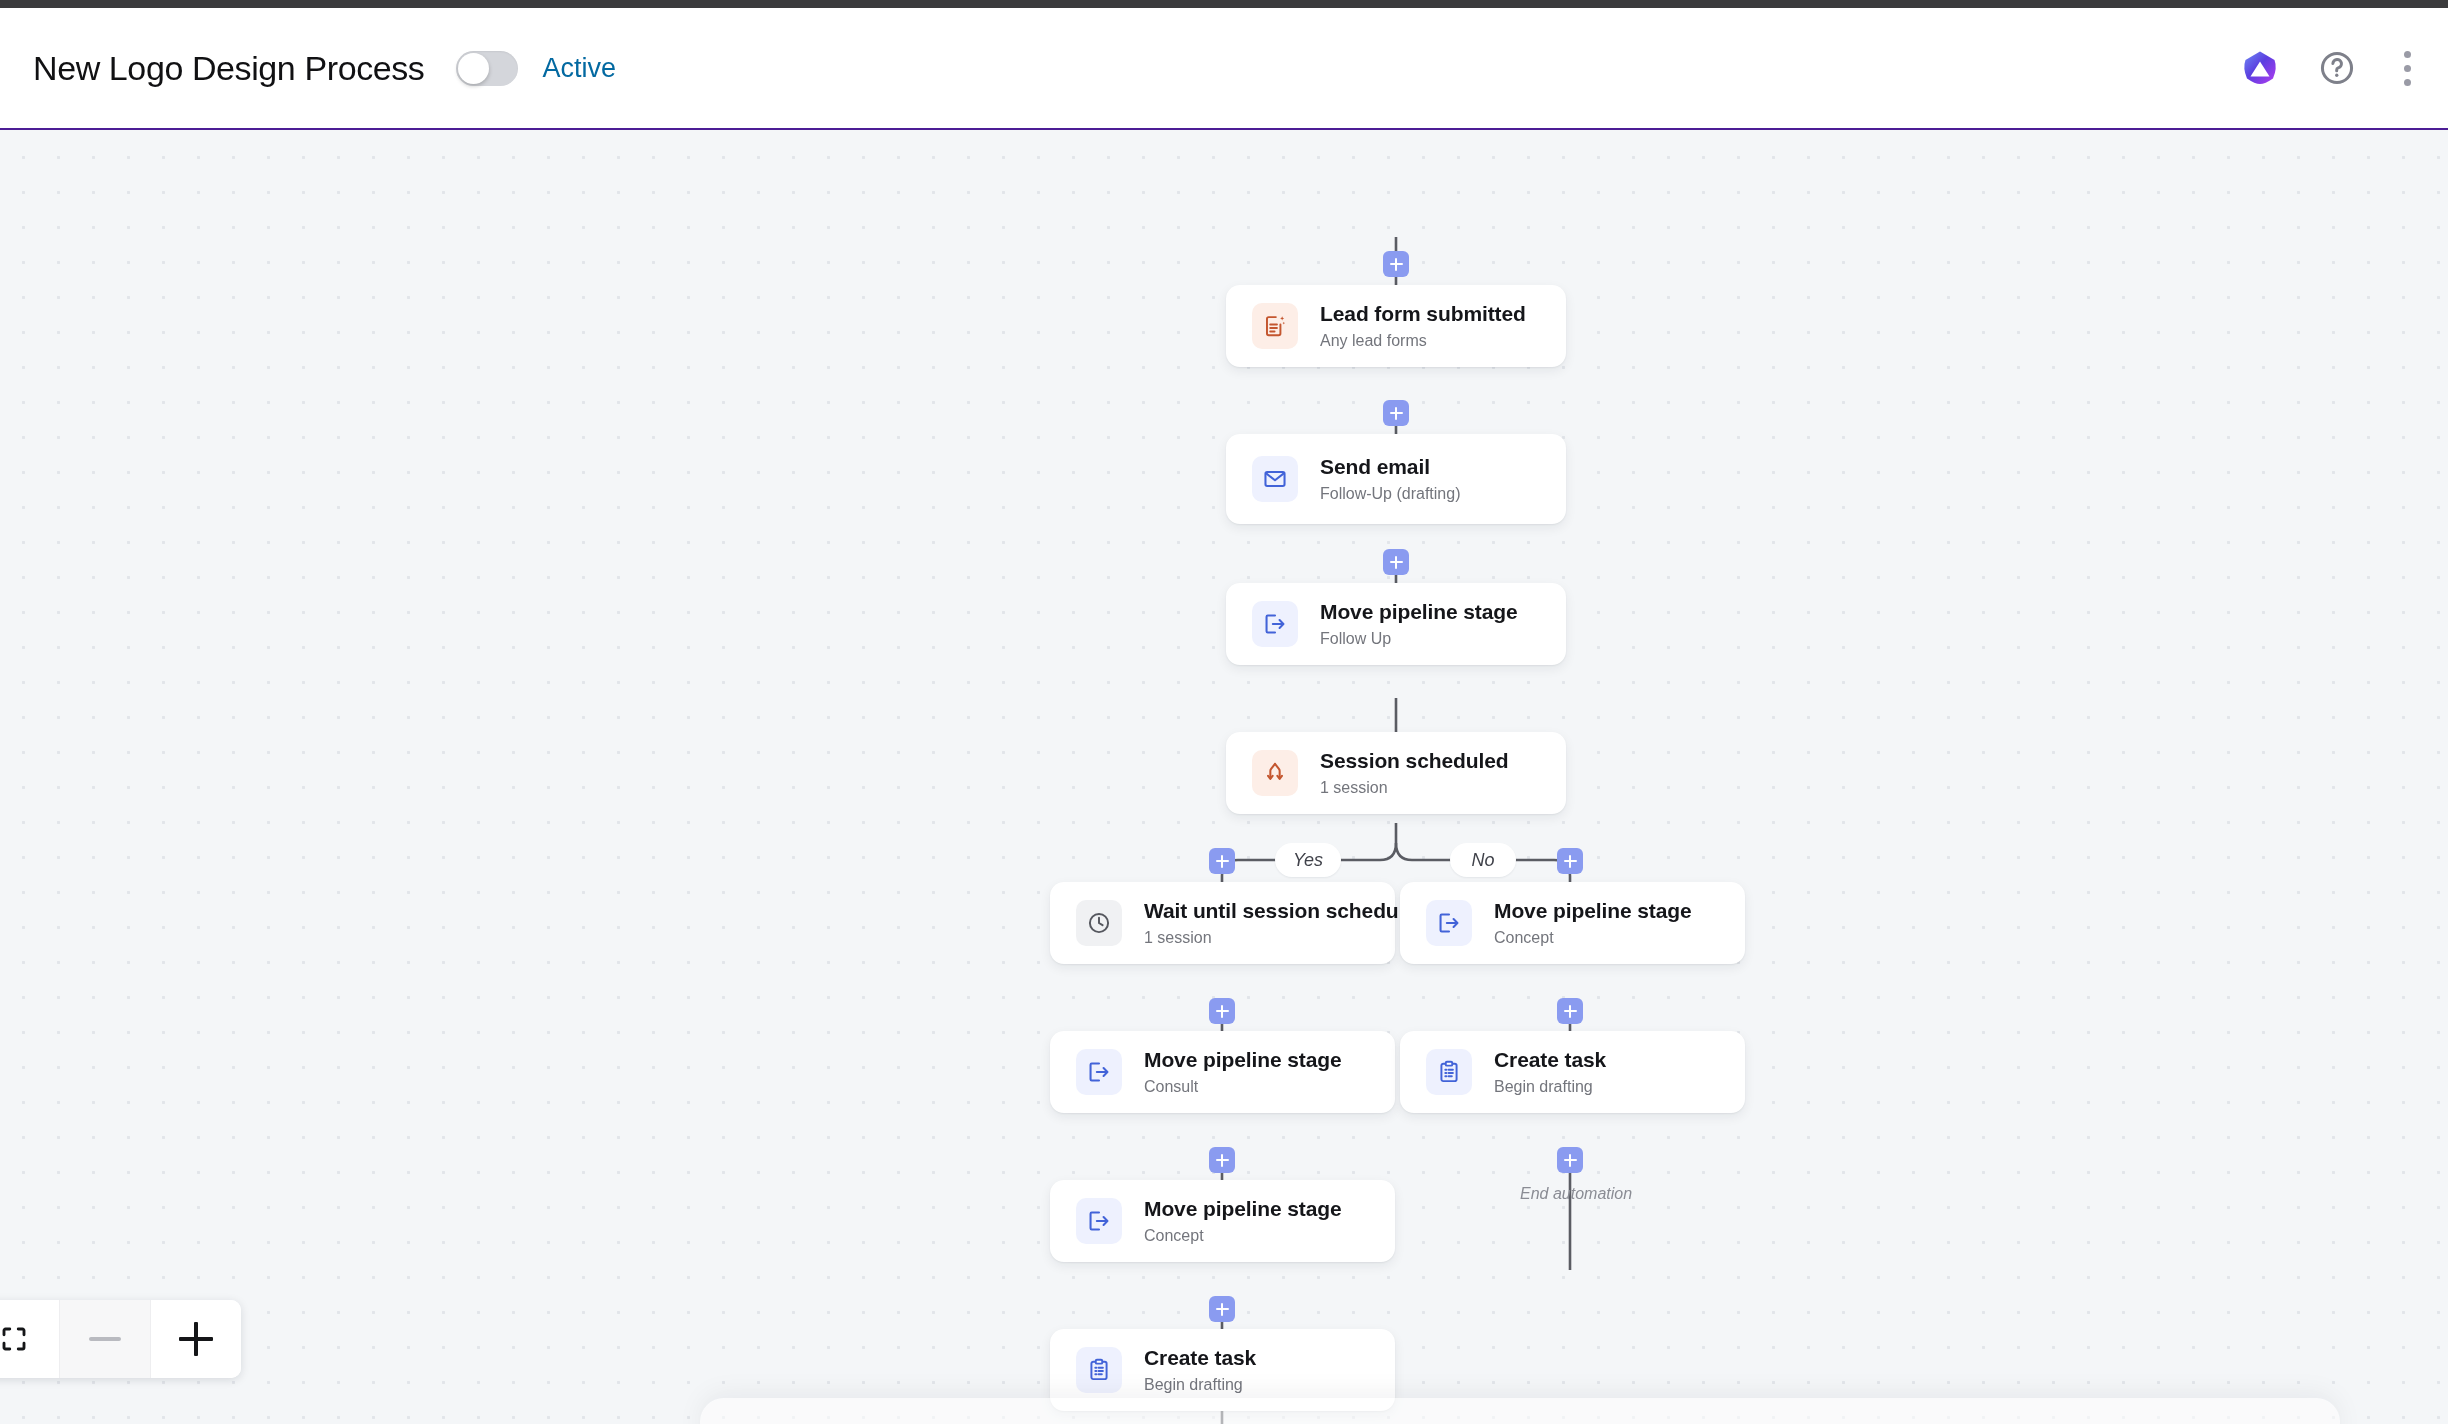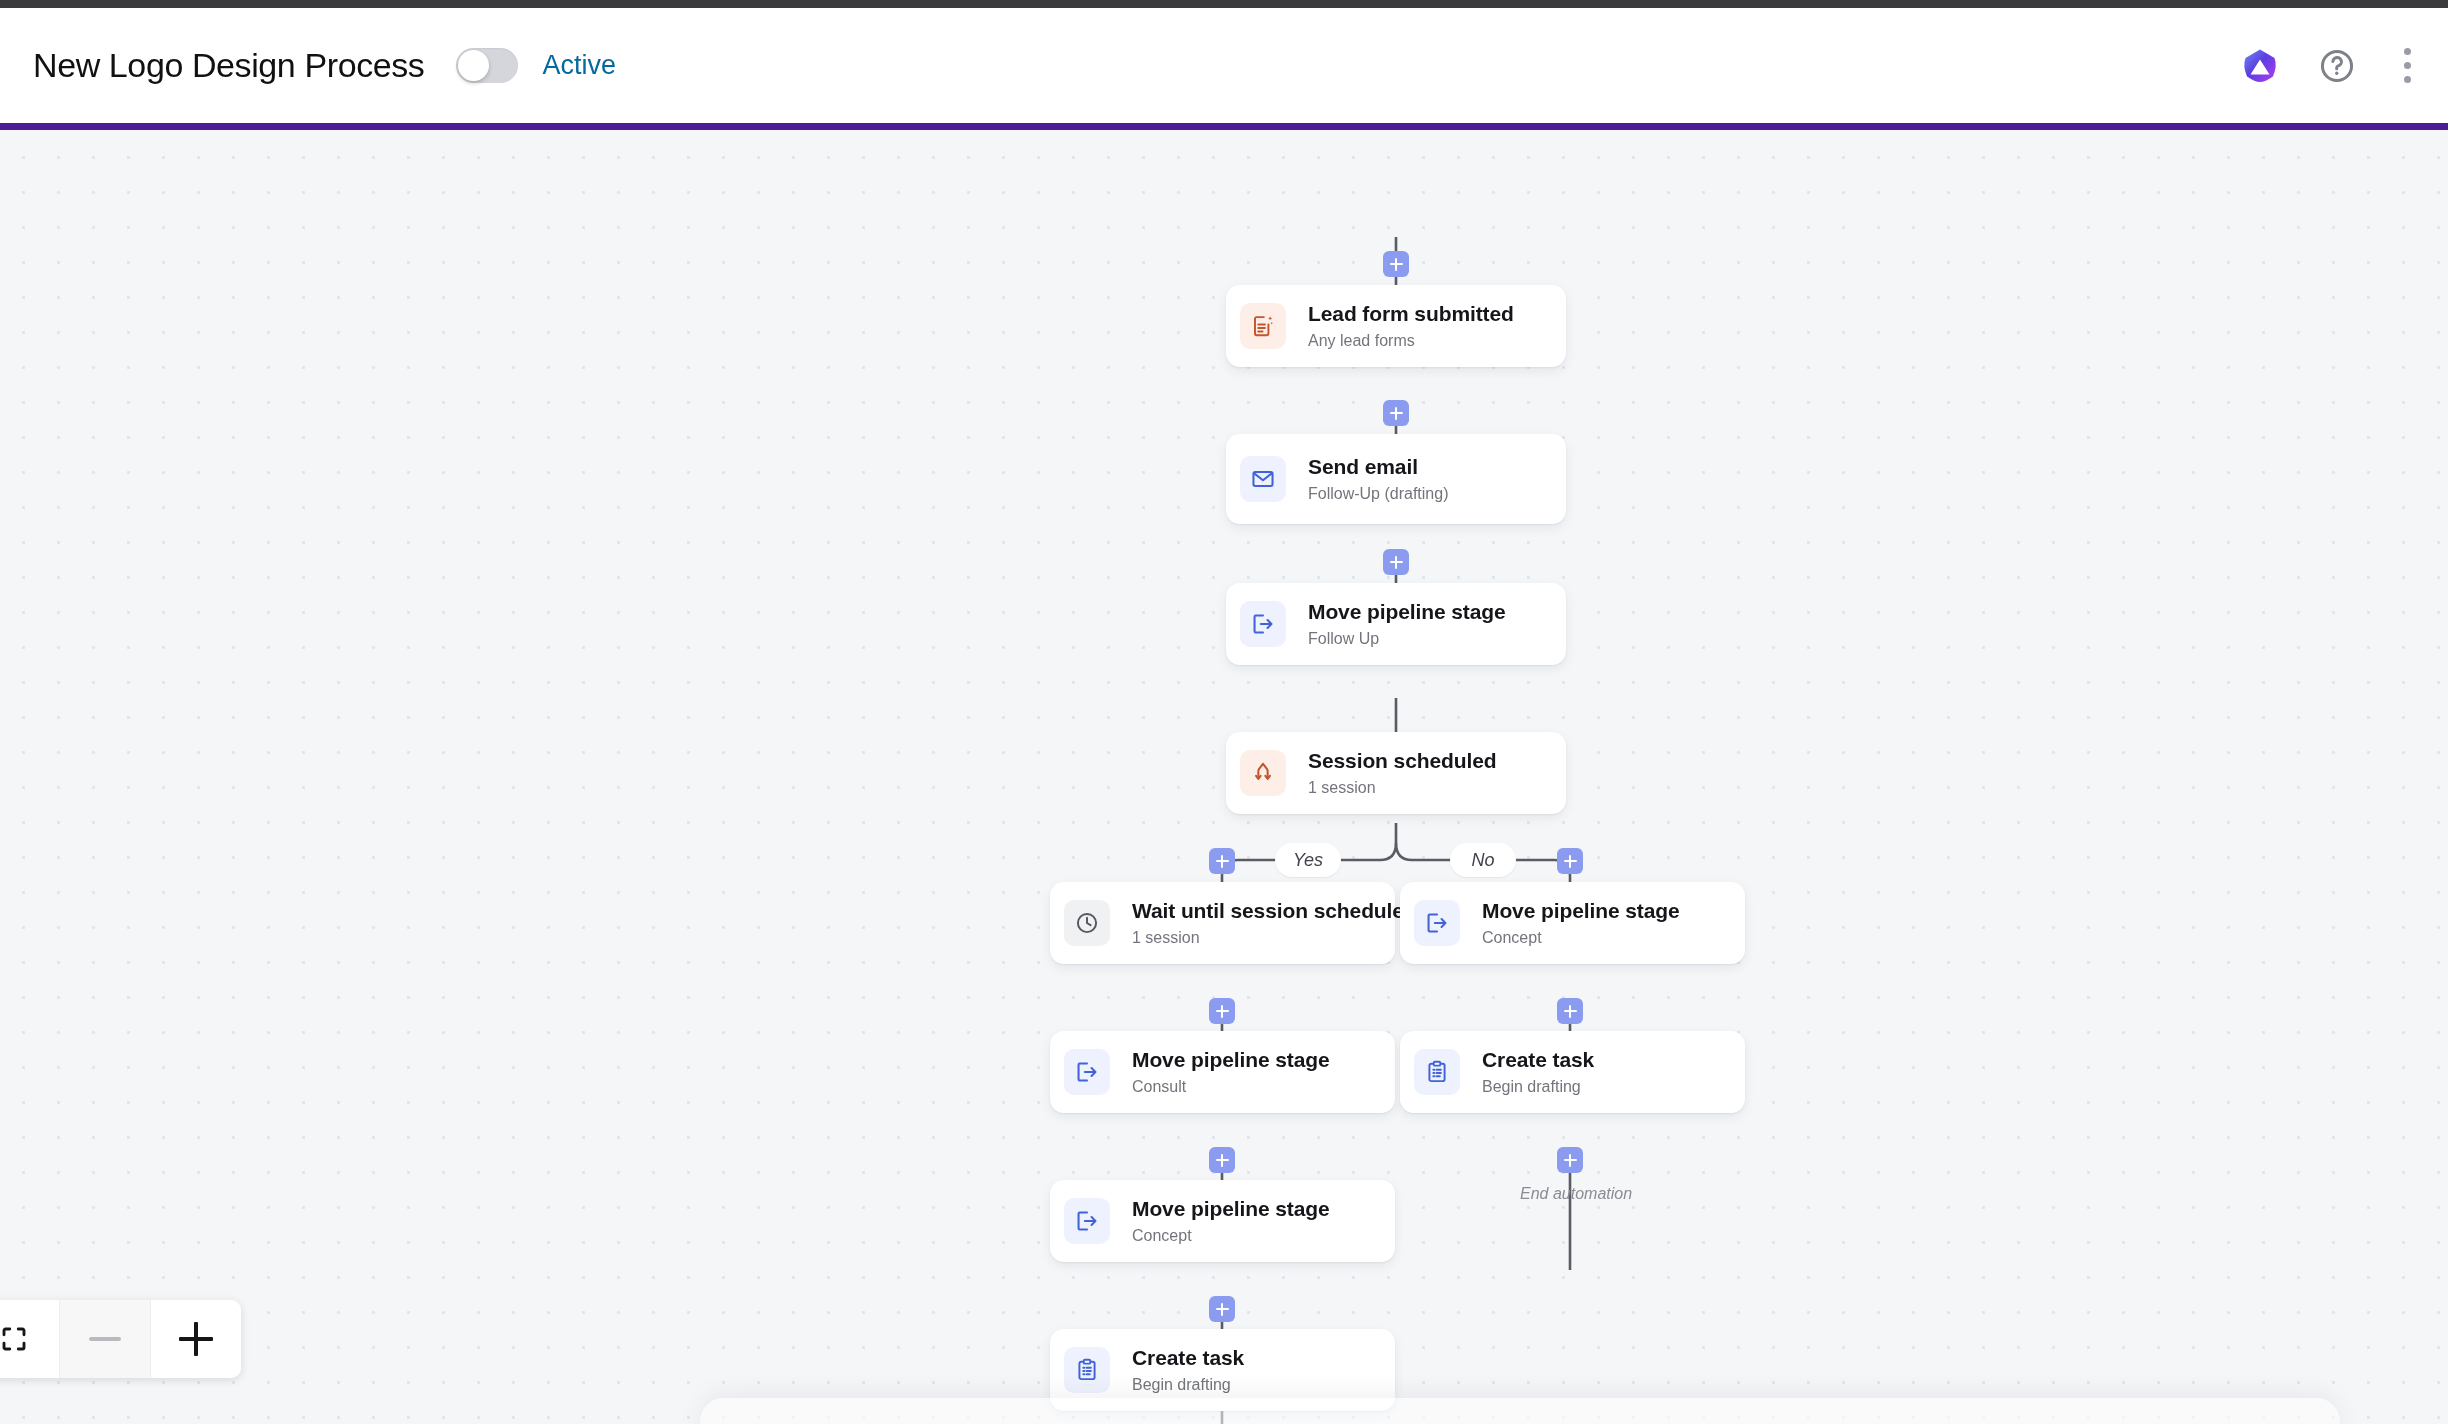--- a/index.html
+++ b/index.html
@@ -14,21 +14,21 @@
   .chrome-strip{
     position:absolute; top:0; left:0; width:2448px; height:8px;
     background:#3b3b3d;
   }
 
   
   .header{
     position:absolute; top:8px; left:0; width:2448px; height:122px;
     background:#ffffff;
     display:flex; align-items:center;
-    border-bottom:7px solid #4c1d95;
+    border-bottom:2px solid #4c1d95;
     z-index:40;
   }
   .header-left{ display:flex; align-items:center; padding-left:33px; }
   .page-title{
     font-size:34px; font-weight:400; color:#111113; letter-spacing:-0.4px;
     white-space:nowrap;
   }
   .toggle{
     position:relative; width:62px; height:35px; border-radius:18px;
     background:#d4d6db; margin-left:32px; cursor:pointer; flex:none;
@@ -65,21 +65,21 @@
   .flow{ position:absolute; top:0; left:0; width:2448px; height:1294px; }
   .edge-layer{ position:absolute; top:0; left:0; width:2448px; height:1294px; }
 
   
   .node{
     position:absolute;
     background:#ffffff;
     border-radius:14px;
     box-shadow:0 1px 2px rgba(16,24,40,.06), 0 4px 12px rgba(16,24,40,.07);
     display:flex; align-items:center;
-    padding:0 14px;
+    padding:0 26px;
     cursor:pointer;
     z-index:10;
   }
   .node-icon{
     width:46px; height:46px; border-radius:10px;
     display:flex; align-items:center; justify-content:center;
     flex:none; margin-right:22px;
   }
   .ic-blue{ background:#eef1fe; }
   .ic-orange{ background:#fdeee7; }

